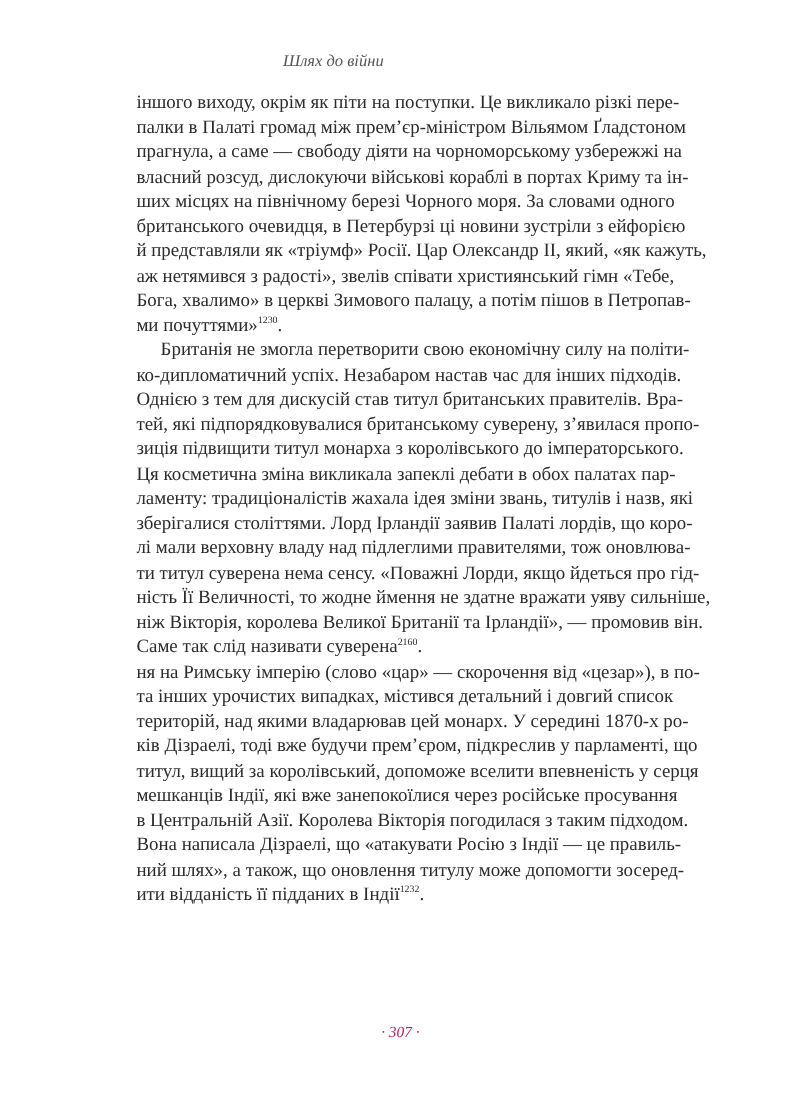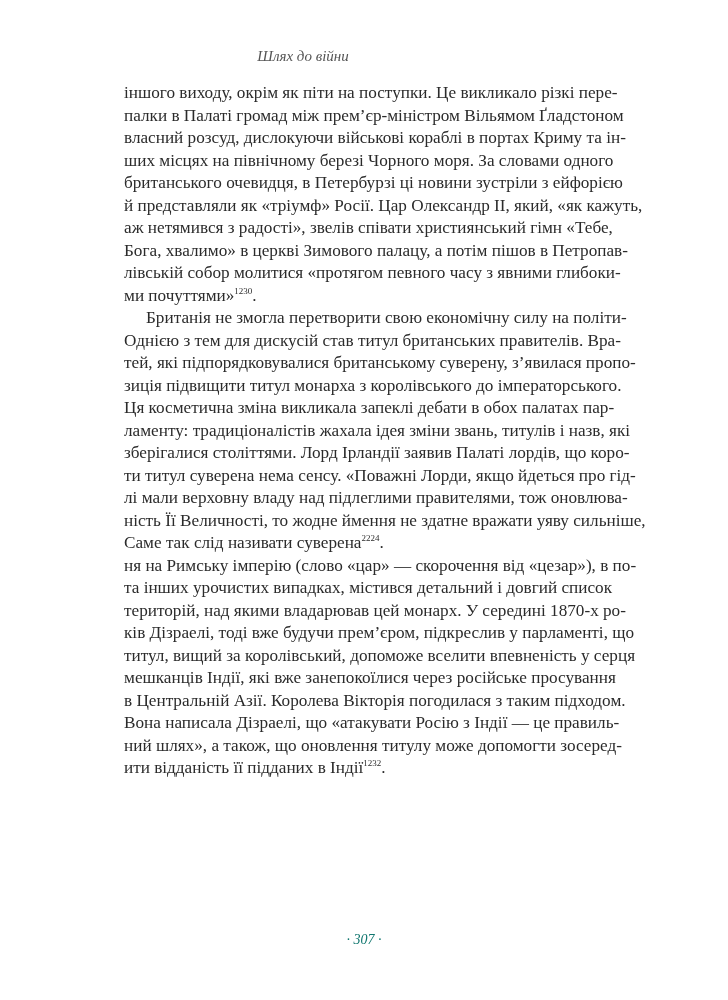--- a/index.html
+++ b/index.html
@@ -18,50 +18,52 @@
   }
   .line {
     height: 22.5px; line-height: 22.5px; font-size: 17.2px;
     white-space: nowrap; text-align: justify; text-align-last: justify;
   }
   .line.last { text-align-last: left; }
   .line.indent { padding-left: 22px; }
   sup { font-size: 9px; line-height: 0; vertical-align: 7px; }
   .folio {
     position: absolute; top: 932px; left: 0; width: 728px;
-    text-align: center; font-style: italic; font-size: 14px; color: #0f766e;
+    text-align: center; font-style: italic; font-size: 14px; color: #be185d;
   }
 </style>
 </head>
 <body>
 
 <div class="running-head">Шлях до війни</div>
 
 <div class="text-block" id="text-block">
     <div class="line"><span>іншого виходу, окрім як піти на поступки. Це викликало різкі пере-</span></div>
     <div class="line"><span>палки в Палаті громад між прем’єр-міністром Вільямом Ґладстоном</span></div>
+    <div class="line"><span>прагнула, а саме — свободу діяти на чорноморському узбережжі на</span></div>
     <div class="line"><span>власний розсуд, дислокуючи військові кораблі в портах Криму та ін-</span></div>
     <div class="line"><span>ших місцях на північному березі Чорного моря. За словами одного</span></div>
     <div class="line"><span>британського очевидця, в Петербурзі ці новини зустріли з ейфорією</span></div>
     <div class="line"><span>й представляли як «тріумф» Росії. Цар Олександр II, який, «як кажуть,</span></div>
     <div class="line"><span>аж нетямився з радості», звелів співати християнський гімн «Тебе,</span></div>
     <div class="line"><span>Бога, хвалимо» в церкві Зимового палацу, а потім пішов в Петропав-</span></div>
-    <div class="line"><span>лівській собор молитися «протягом певного часу з явними глибоки-</span></div>
     <div class="line last"><span>ми почуттями»</span><sup>1230</sup><span>.</span></div>
     <div class="line indent"><span>Британія не змогла перетворити свою економічну силу на політи-</span></div>
+    <div class="line"><span>ко-дипломатичний успіх. Незабаром настав час для інших підходів.</span></div>
     <div class="line"><span>Однією з тем для дискусій став титул британських правителів. Вра-</span></div>
     <div class="line"><span>тей, які підпорядковувалися британському суверену, з’явилася пропо-</span></div>
     <div class="line"><span>зиція підвищити титул монарха з королівського до імператорського.</span></div>
     <div class="line"><span>Ця косметична зміна викликала запеклі дебати в обох палатах пар-</span></div>
     <div class="line"><span>ламенту: традиціоналістів жахала ідея зміни звань, титулів і назв, які</span></div>
     <div class="line"><span>зберігалися століттями. Лорд Ірландії заявив Палаті лордів, що коро-</span></div>
+    <div class="line"><span>лі мали верховну владу над підлеглими правителями, тож оновлюва-</span></div>
     <div class="line"><span>ти титул суверена нема сенсу. «Поважні Лорди, якщо йдеться про гід-</span></div>
-    <div class="line"><span>лі мали верховну владу над підлеглими правителями, тож оновлюва-</span></div>
     <div class="line"><span>ність Її Величності, то жодне ймення не здатне вражати уяву сильніше,</span></div>
-    <div class="line last"><span>Саме так слід називати суверена</span><sup>2224</sup><span>.</span></div>
+    <div class="line"><span>ніж Вікторія, королева Великої Британії та Ірландії», — промовив він.</span></div>
+    <div class="line last"><span>Саме так слід називати суверена</span><sup>2160</sup><span>.</span></div>
     <div class="line"><span>ня на Римську імперію (слово «цар» — скорочення від «цезар»), в по-</span></div>
     <div class="line"><span>та інших урочистих випадках, містився детальний і довгий список</span></div>
     <div class="line"><span>територій, над якими владарював цей монарх. У середині 1870-х ро-</span></div>
     <div class="line"><span>ків Дізраелі, тоді вже будучи прем’єром, підкреслив у парламенті, що</span></div>
     <div class="line"><span>титул, вищий за королівський, допоможе вселити впевненість у серця</span></div>
     <div class="line"><span>мешканців Індії, які вже занепокоїлися через російське просування</span></div>
     <div class="line"><span>в Центральній Азії. Королева Вікторія погодилася з таким підходом.</span></div>
     <div class="line"><span>Вона написала Дізраелі, що «атакувати Росію з Індії — це правиль-</span></div>
     <div class="line"><span>ний шлях», а також, що оновлення титулу може допомогти зосеред-</span></div>
     <div class="line last"><span>ити відданість її підданих в Індії</span><sup>1232</sup><span>.</span></div>

